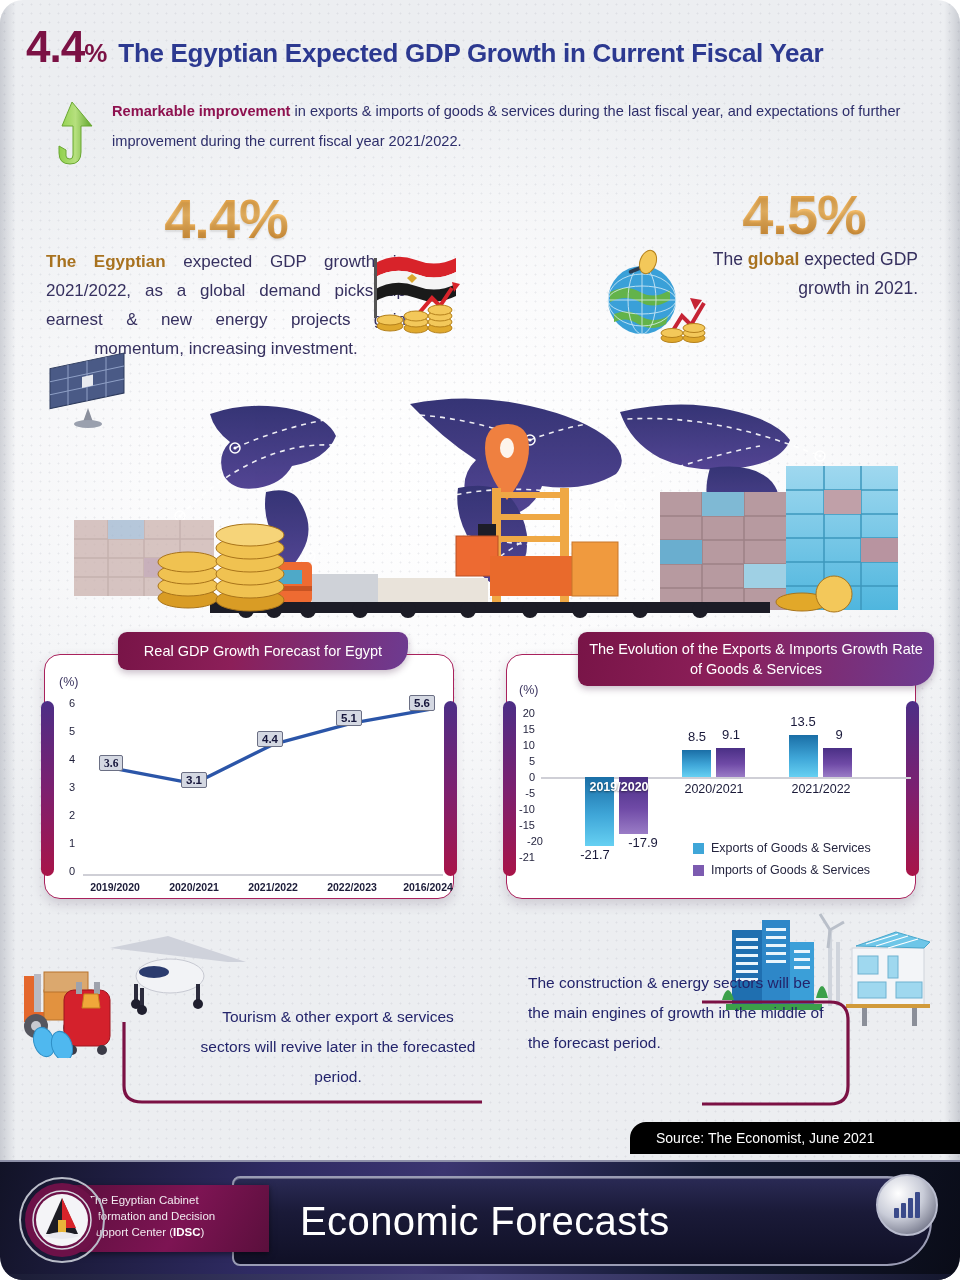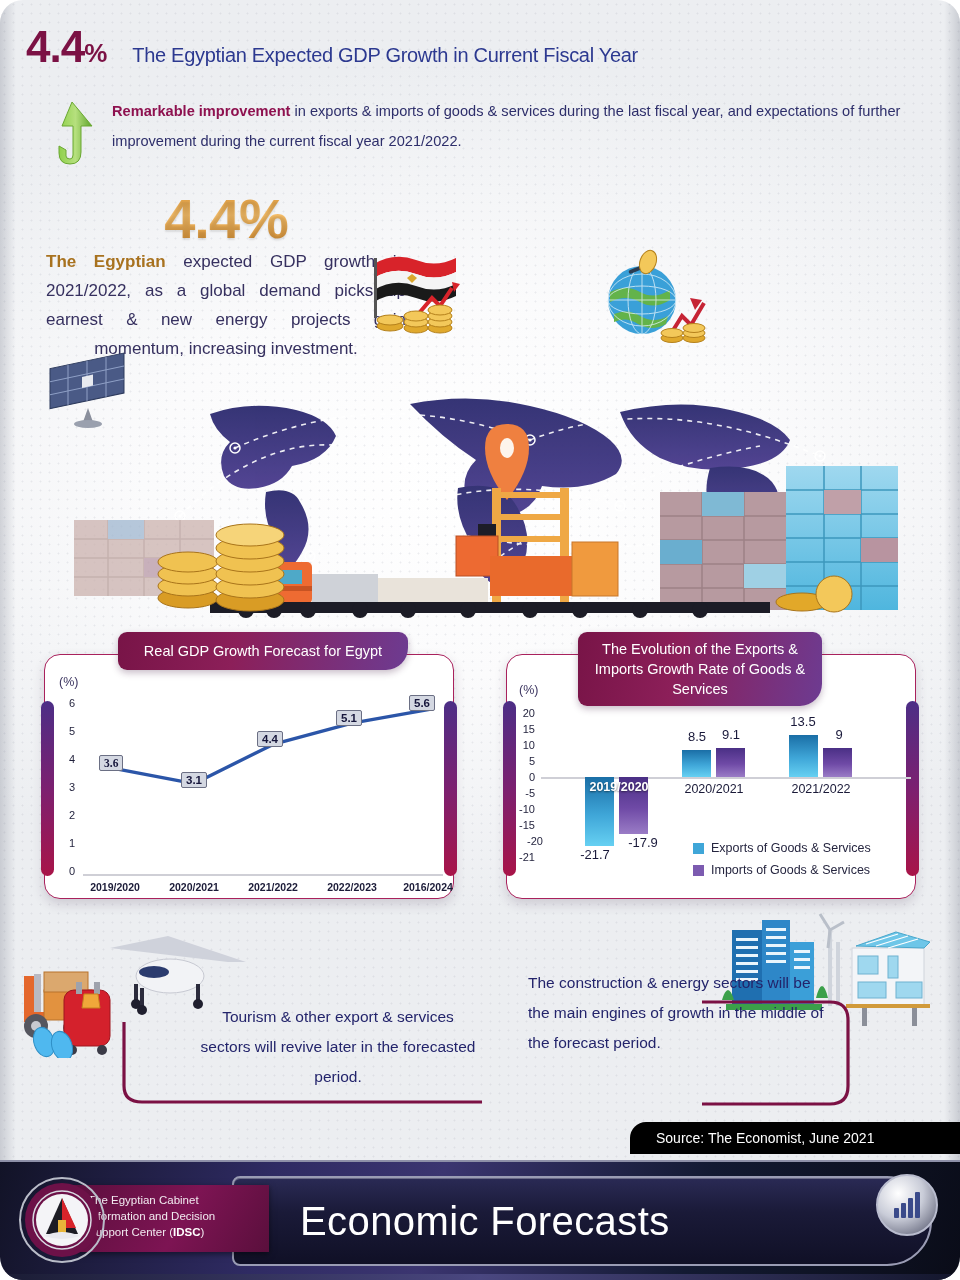--- a/index.html
+++ b/index.html
@@ -29,21 +29,21 @@
   .edge-l { left:0;  background:linear-gradient(to right, rgba(120,125,140,.30), rgba(255,255,255,0)); }
   .edge-r { right:0; background:linear-gradient(to left,  rgba(120,125,140,.30), rgba(255,255,255,0)); }
 
   .layer { position:absolute; z-index:3; }
 
   
   #header { top:22px; left:26px; width:916px; display:flex; align-items:baseline; }
   #hdr-pct { font-size:44px; font-weight:bold; color:#7b1144; letter-spacing:-1px;
              font-family:"Liberation Sans", sans-serif; }
   #hdr-pct .sym { font-size:26px; }
-  #hdr-title { font-size:20px; font-weight:normal; color:#2c3990; margin-left:26px; letter-spacing:-.3px; }
+  #hdr-title { font-size:26px; font-weight:bold; color:#2c3990; margin-left:12px; letter-spacing:-.3px; }
 
   
   #lead { top:96px; left:46px; width:880px; display:flex; gap:14px; align-items:flex-start; }
   #lead-txt { width:820px; font-size:14.6px; line-height:30px; color:#2e2f6b; }
   #lead-txt b { color:#8e114f; }
   .arrow-up { width:52px; height:70px; flex:none; margin-top:4px; }
 
   
   #egy { top:186px; left:46px; width:360px; }
   #egy-pct, #glb-pct {
@@ -80,21 +80,21 @@
   .card-title {
     position:absolute; z-index:6; left:96px; top:0;
     background:linear-gradient(100deg,#781447 0%,#8c1f59 40%,#6d3b91 100%);
     color:#fff; border-radius:9px 9px 22px 9px;
     text-align:center; font-size:14.5px; line-height:20px;
     box-shadow:0 3px 7px rgba(60,20,60,.28);
   }
   #card-left  { left:36px; top:630px; width:440px; height:272px; }
   #card-left .card-title { width:290px; padding:9px 10px; top:2px; left:82px; }
   #card-right { left:498px; top:630px; width:440px; height:272px; }
-  #card-right .card-title { width:244px; padding:7px 9px; top:2px; left:80px; }
+  #card-right .card-title { width:356px; padding:7px 9px; top:2px; left:80px; }
   .axis-unit { position:absolute; font-size:12.5px; color:#3c3560; }
   .ytick { position:absolute; font-size:11px; color:#1f1f3a; text-align:right; width:22px; }
   .xtick { position:absolute; font-size:10.5px; color:#1b1b38; font-weight:bold; text-align:center; }
   .axis-line { position:absolute; background:#cfcfd6; height:1.5px; }
 
   .pt-label {
     position:absolute; background:#d4d8e2; border:1.2px solid #6b6f84;
     font-size:11.5px; font-weight:bold; color:#15153a; padding:1px 4px; border-radius:2px;
   }
   
@@ -219,20 +219,26 @@
         <line x1="62" y1="18" x2="62" y2="58"></line>
         <line x1="6" y1="31" x2="80" y2="31"></line>
           <line x1="6" y1="44" x2="80" y2="44"></line>
       </g>
       <rect x="38" y="33" width="11" height="11" fill="#e8eaf0"></rect>
     </g>
     <path d="M44 56 l5 14 h-10 z" fill="#8a8f9c"></path>
     <ellipse cx="44" cy="72" rx="14" ry="4" fill="#9aa0ae"></ellipse>
   </svg>
 
+  <div class="layer" id="glb">
+    <div id="glb-pct">4.5%</div>
+    <div id="glb-txt">
+      <span>The </span><b>global</b><span> expected GDP growth in 2021.</span>
+    </div>
+  </div>
 
   <svg class="layer" style="left:598px; top:248px; width:120px; height:100px;" viewBox="0 0 120 100">
     <circle cx="44" cy="52" r="34" fill="#3aa0d8"></circle>
     <path d="M12 44 q16 -8 30 0 q14 8 30 -2 l0 10 q-16 10 -30 2 q-14 -8 -30 0 z" fill="#63b34a"></path>
     <path d="M16 66 q14 -6 26 2 q14 8 28 0 l-2 8 q-14 8 -28 0 q-12 -8 -24 -2 z" fill="#63b34a"></path>
     <g stroke="#e6f4fb" stroke-width="1" fill="none" opacity=".75">
       <ellipse cx="44" cy="52" rx="34" ry="14"></ellipse>
         <ellipse cx="44" cy="52" rx="34" ry="26"></ellipse>
       <ellipse cx="44" cy="52" rx="14" ry="34"></ellipse>
         <line x1="10" y1="52" x2="78" y2="52"></line>

